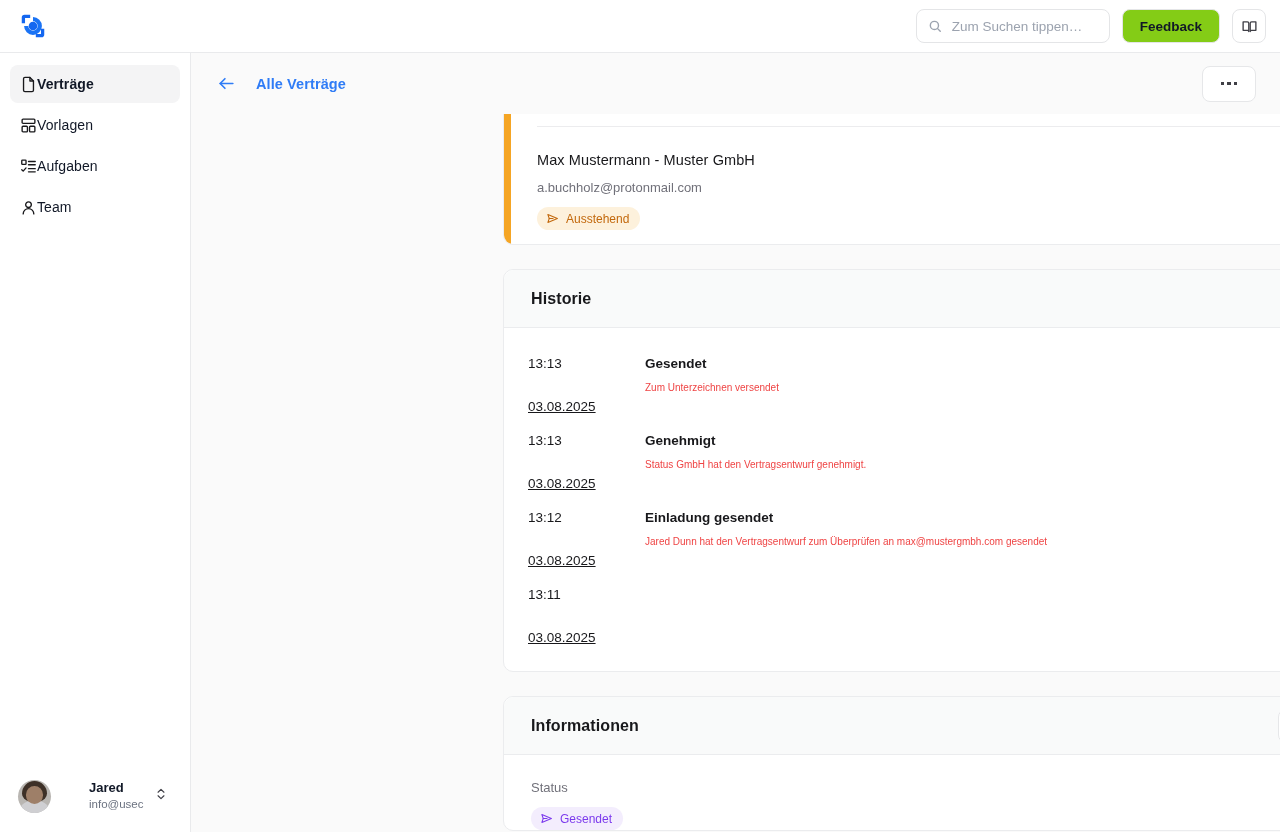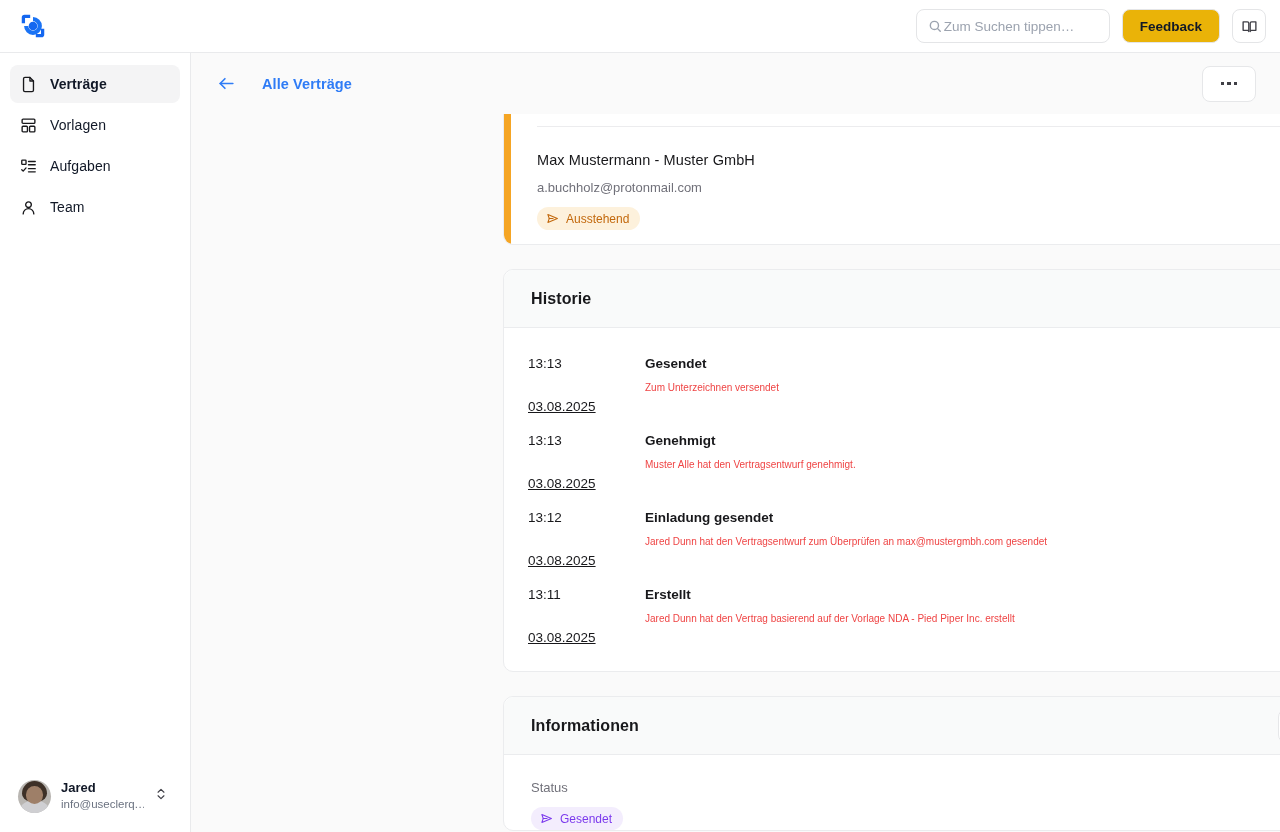--- a/index.html
+++ b/index.html
@@ -19,34 +19,34 @@
     padding: 0 14px 0 16px;
     background: #fff;
     border-bottom: 1px solid #e9eaec;
   }
   .logo-wrap { display: flex; align-items: center; padding-left: 2px; }
   .logo { width: 30px; height: 30px; display: block; }
   .topbar-right { display: flex; align-items: center; gap: 12px; }
   .search-box {
     width: 194px; height: 34px;
     border: 1px solid #e4e5e7; border-radius: 8px;
-    display: flex; align-items: center; gap: 2px;
+    display: flex; align-items: center; gap: 10px;
     padding: 0 11px; background: #fff;
   }
   .search-box svg { flex: 0 0 auto; }
   .search-input {
     border: none; outline: none; background: transparent;
     font-family: "Liberation Sans", sans-serif;
     font-size: 13.5px; color: #111827; width: 100%;
   }
   .search-input::placeholder { color: #9ca3af; }
   .feedback-btn {
     height: 34px; padding: 0 17px;
     border: 1px solid #e4e5e7; border-radius: 8px;
-    background: #eab308; font-family: "Liberation Sans", sans-serif;
+    background: #84cc16; font-family: "Liberation Sans", sans-serif;
     font-size: 13.5px; font-weight: 700; color: #111827; cursor: pointer;
     display: flex; align-items: center;
   }
   .icon-btn-sq {
     width: 34px; height: 34px;
     border: 1px solid #e4e5e7; border-radius: 8px;
     background: #fff; cursor: pointer;
     display: flex; align-items: center; justify-content: center;
   }
 
@@ -56,21 +56,21 @@
   
   .sidebar {
     width: 191px; min-width: 191px;
     background: #fff;
     border-right: 1px solid #e9eaec;
     display: flex; flex-direction: column;
     padding: 12px 10px 0 10px;
   }
   .nav { display: flex; flex-direction: column; gap: 3px; }
   .nav-item {
-    display: flex; align-items: center; gap: 13px;
+    display: flex; align-items: center; 
     height: 38px; padding: 0 10px;
     border-radius: 8px; cursor: pointer;
     font-size: 14px; color: #111827;
   }
   .nav-item .nav-label { font-size: 14px; letter-spacing: .1px; }
   .nav-item.active { background: #f4f4f5; }
   .nav-item.active .nav-label { font-weight: 700; }
   .nav-icon { width: 17px; height: 17px; display: flex; align-items: center; justify-content: center; flex: 0 0 17px; }
 
   .sidebar-spacer { flex: 1; }
@@ -80,35 +80,35 @@
     border-radius: 8px; cursor: pointer;
   }
   .avatar {
     width: 33px; height: 33px; border-radius: 50%;
     flex: 0 0 33px; overflow: hidden; position: relative;
     background: #b9b6b2;
   }
   .avatar .hair { position:absolute; left:4px; top:1px; width:25px; height:20px; border-radius:13px 13px 8px 8px; background:#3d3027; }
   .avatar .face { position:absolute; left:8px; top:6px; width:17px; height:18px; border-radius:9px; background:#9e7f68; }
   .avatar .body-sh { position:absolute; left:1px; bottom:-3px; width:31px; height:15px; border-radius:12px 12px 0 0; background:#cfcfd2; }
-  .user-text { min-width: 0; display: flex; flex-direction: column; gap: 1px; }
+  .user-text { min-width: 0; display: flex; flex-direction: column; gap: 1px; margin-left: 28px; }
   .user-name { font-size: 13px; font-weight: 700; color: #111827; line-height: 1.25; }
   .user-mail { font-size: 11.5px; color: #6b7280; line-height: 1.25; white-space: nowrap; overflow: hidden; }
   .user-chevrons { margin-left: auto; padding-right: 4px; }
 
   
   .main { flex: 1; display: flex; flex-direction: column; background: #fafafa; min-width: 0; }
   .main-header {
     height: 61px; min-height: 61px;
     display: flex; align-items: center; justify-content: space-between;
     padding: 0 24px 0 26px;
     background: #fafafa;
   }
   .back-link {
-    display: flex; align-items: center; gap: 26px;
+    display: flex; align-items: center; gap: 20px;
     color: #2f7cf6; font-size: 14.5px; font-weight: 700;
     cursor: pointer; letter-spacing: .1px;
   }
   .more-btn {
     width: 54px; height: 36px;
     border: 1px solid #e6e7e9; border-radius: 8px;
     background: #fff; cursor: pointer;
     display: flex; align-items: center; justify-content: center; gap: 3px;
   }
   .more-btn i { width: 3.5px; height: 3.5px; background: #3f3f46; display:block; }
@@ -336,43 +336,39 @@
                 </div>
               </div>
 
               <div class="history-entry">
                 <div class="he-left">
                   <span class="he-time">13:13</span>
                   <span class="he-date">03.08.2025</span>
                 </div>
                 <div class="he-right">
                   <span class="he-title">Genehmigt</span>
-                  <span class="he-desc">Muster Alle hat den Vertragsentwurf genehmigt.</span>
+                  <span class="he-desc">Status GmbH hat den Vertragsentwurf genehmigt.</span>
                 </div>
               </div>
 
               <div class="history-entry">
                 <div class="he-left">
                   <span class="he-time">13:12</span>
                   <span class="he-date">03.08.2025</span>
                 </div>
                 <div class="he-right">
                   <span class="he-title">Einladung gesendet</span>
                   <span class="he-desc">Jared Dunn hat den Vertragsentwurf zum Überprüfen an max@mustergmbh.com gesendet</span>
                 </div>
               </div>
 
               <div class="history-entry">
                 <div class="he-left">
                   <span class="he-time">13:11</span>
                   <span class="he-date">03.08.2025</span>
-                </div>
-                <div class="he-right">
-                  <span class="he-title">Erstellt</span>
-                  <span class="he-desc">Jared Dunn hat den Vertrag basierend auf der Vorlage NDA - Pied Piper Inc. erstellt</span>
                 </div>
               </div>
 
             </div>
           </div>
 
           <div class="card">
             <div class="card-head">
               <span class="card-title">Informationen</span>
               <button class="edit-btn">

